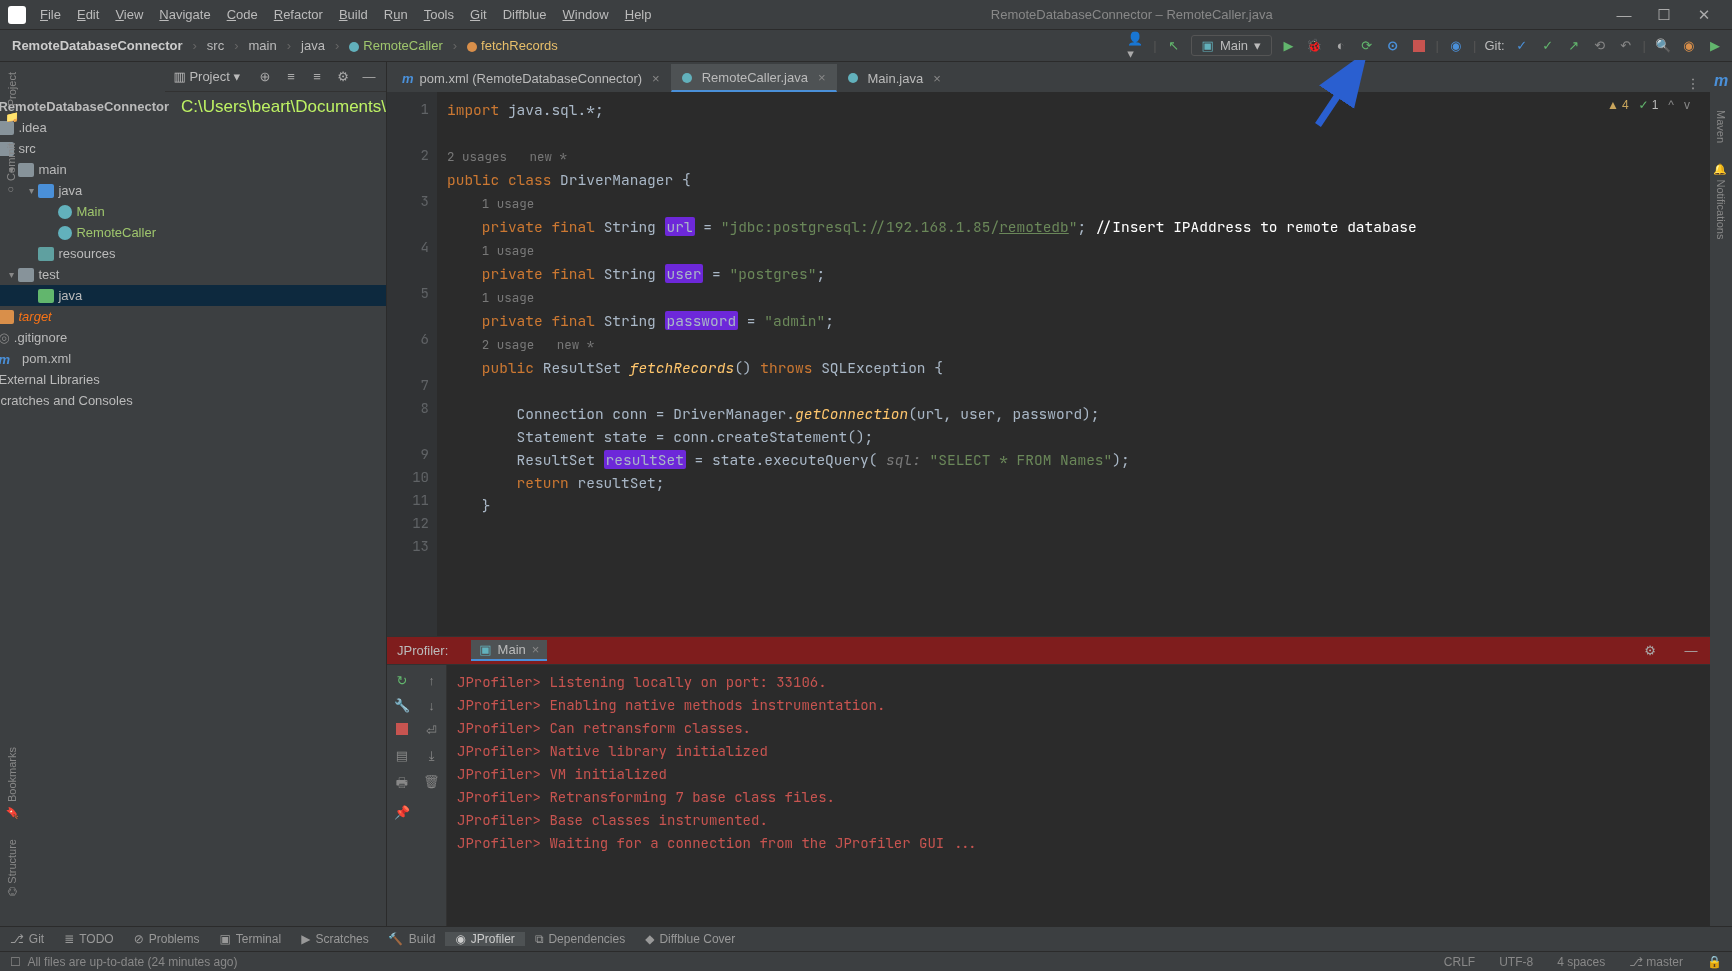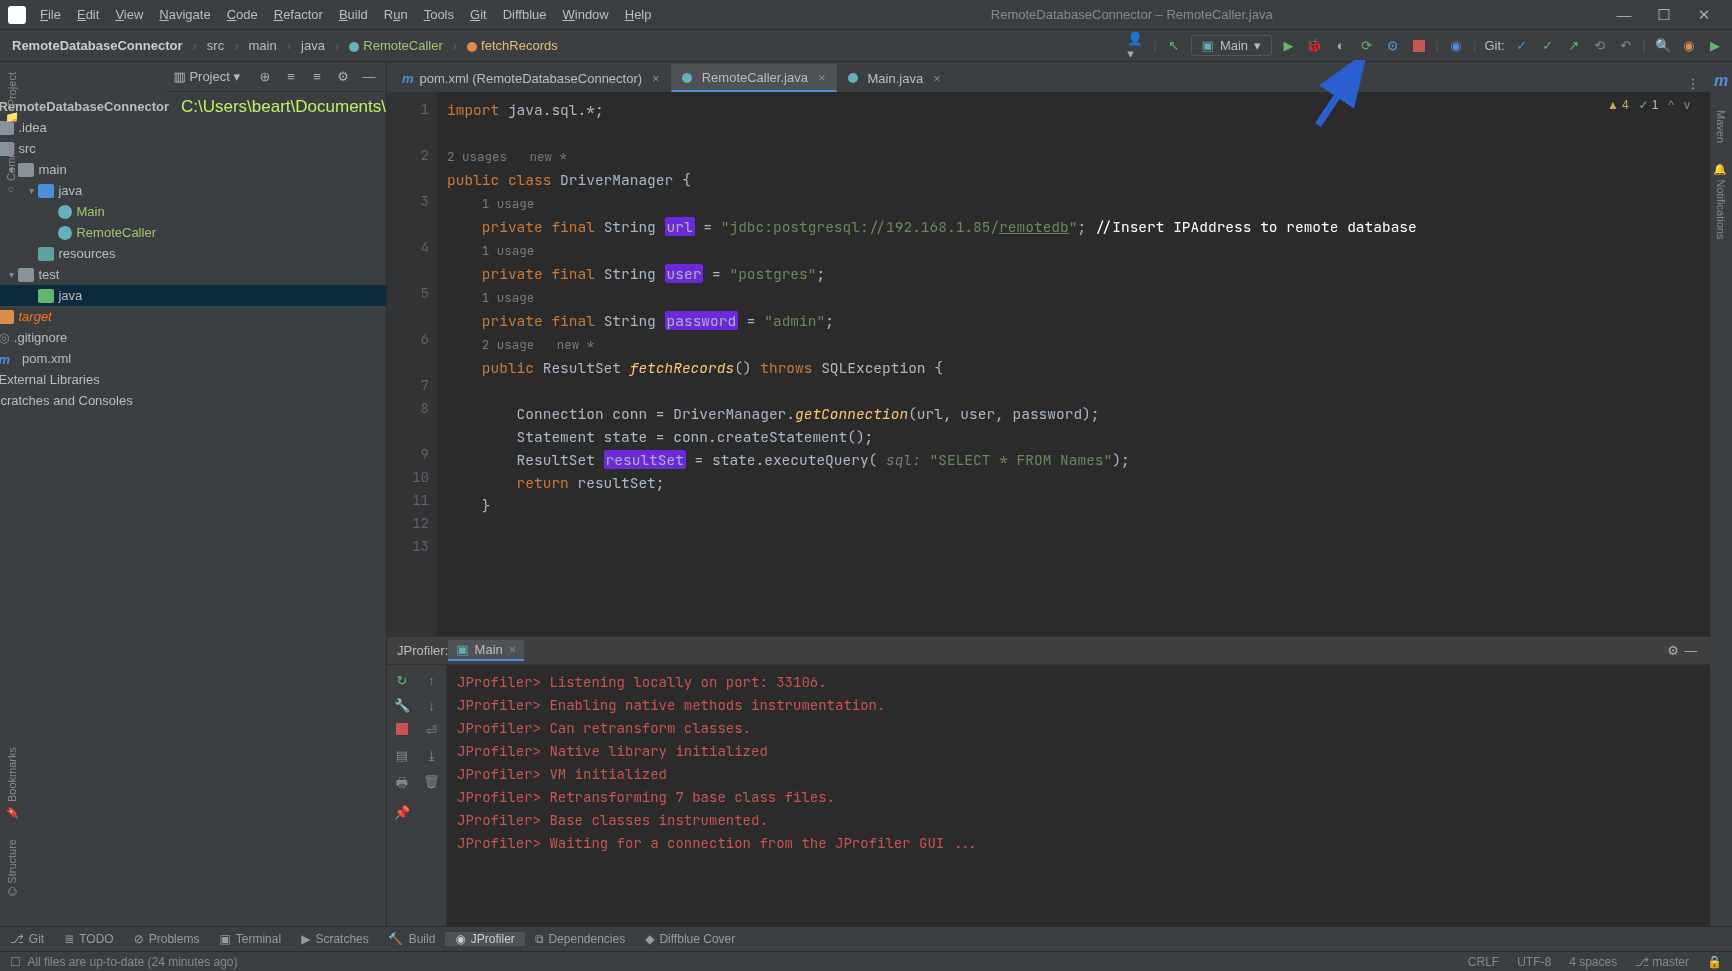--- a/index.html
+++ b/index.html
@@ -82,37 +82,37 @@
 .fn{color:#ffc66d;font-style:italic;} .hl{background:#6d28d9;border-radius:2px;padding:0 2px;}
 .ann{color:#787878;font-size:12.5px;}
 .hint{color:#787878;font-style:italic;}
 .insp { position:absolute; top:6px; right:20px; display:flex; gap:10px; align-items:center; font-size:12px;}
 .insp .warn::before{content:"▲";color:#c9a55c;margin-right:3px;}
 .insp .ok::before{content:"✓";color:#62b66d;margin-right:3px;}
 
 .runpanel {
   height: 290px; background:#2b2b2b; border-top:1px solid #323232; display:flex; flex-direction:column;
 }
-.runhead { height:28px; display:flex; align-items:center; padding:0 10px; gap:0;
-  background:#404040; border-bottom:1px solid #323232;}
+.runhead { height:28px; display:flex; align-items:center; padding:0 10px; gap:23px;
+  background:#7f1d1d; border-bottom:1px solid #323232;}
 .runhead .rtab{ display:flex;align-items:center;gap:6px;padding:2px 8px;background:#4e5254;border-bottom:2px solid #4a90d9;}
 .runbody { flex:1; display:flex;}
 .runtoolcol { width:30px;background:#3c3f41;display:flex;flex-direction:column;align-items:center;gap:10px;padding-top:8px;}
 .runtoolcol2 { width:30px;background:#3c3f41;display:flex;flex-direction:column;align-items:center;gap:10px;padding-top:8px;border-right:1px solid #323232;}
 .console { flex:1; padding:6px 10px; font-family:"JetBrains Mono","Consolas",monospace;
   font-size:14px; line-height:23px; color:#c75450; overflow:auto;}
 .stbar {
   height:25px; display:flex;align-items:center;background:#3c3f41;
   border-top:1px solid #2b2b2b; font-size:12px;
 }
 .stbar .stbtn { padding:0 10px; display:flex;align-items:center;gap:5px;color:#999;}
 .stbar .stbtn.active{background:#4e5254;color:#ccc;}
 .footer { height:20px;display:flex;align-items:center;padding:0 10px;background:#3c3f41;
   border-top:1px solid #2b2b2b;font-size:12px;color:#888;}
-.footer .r{margin-left:auto;display:flex;gap:18px;}
+.footer .r{margin-left:auto;display:flex;gap:24px;}
 .arrow-overlay{
   position:absolute; top:60px; left:1308px; width:60px;height:70px; pointer-events:none;
 }
 .sq{width:12px;height:12px;display:inline-block;}
 </style>
 </head>
 <body>
 
 <div class="menubar">
   <div class="logo"></div>

